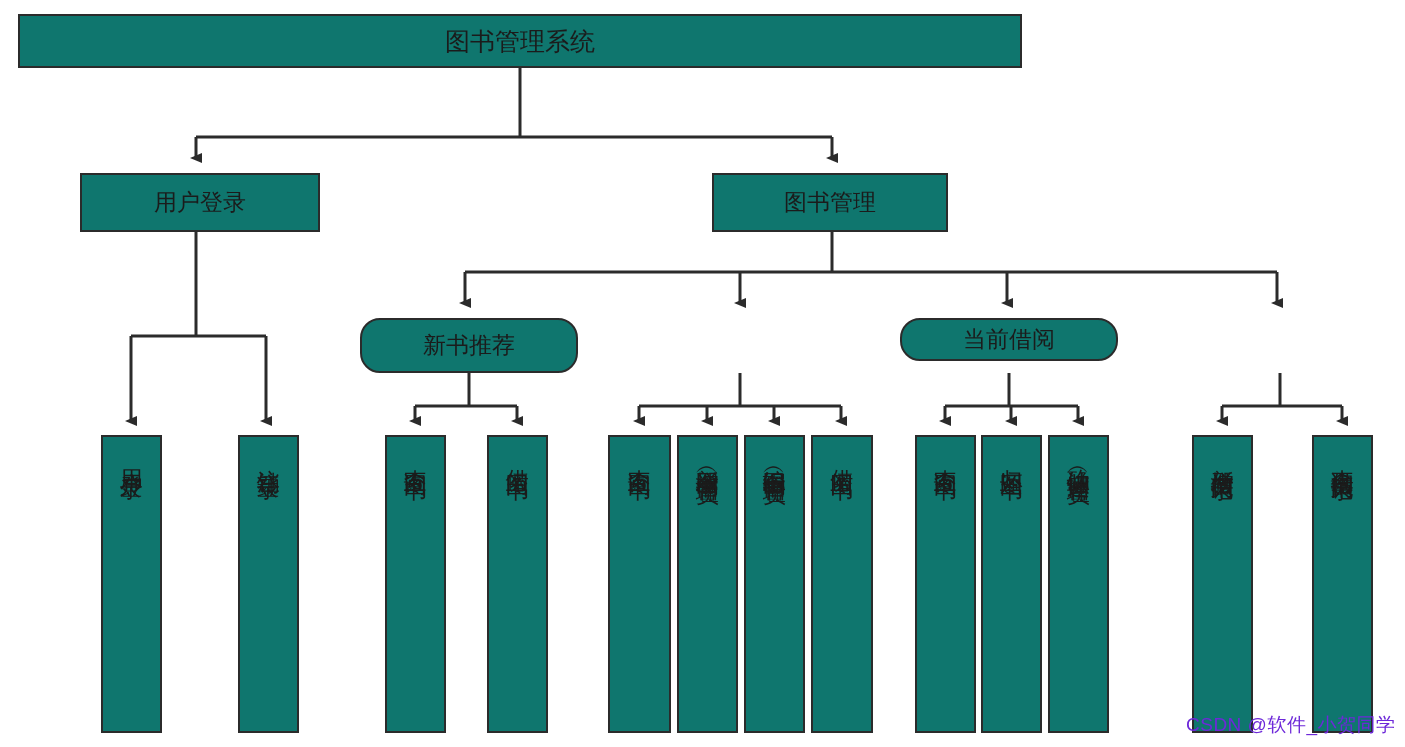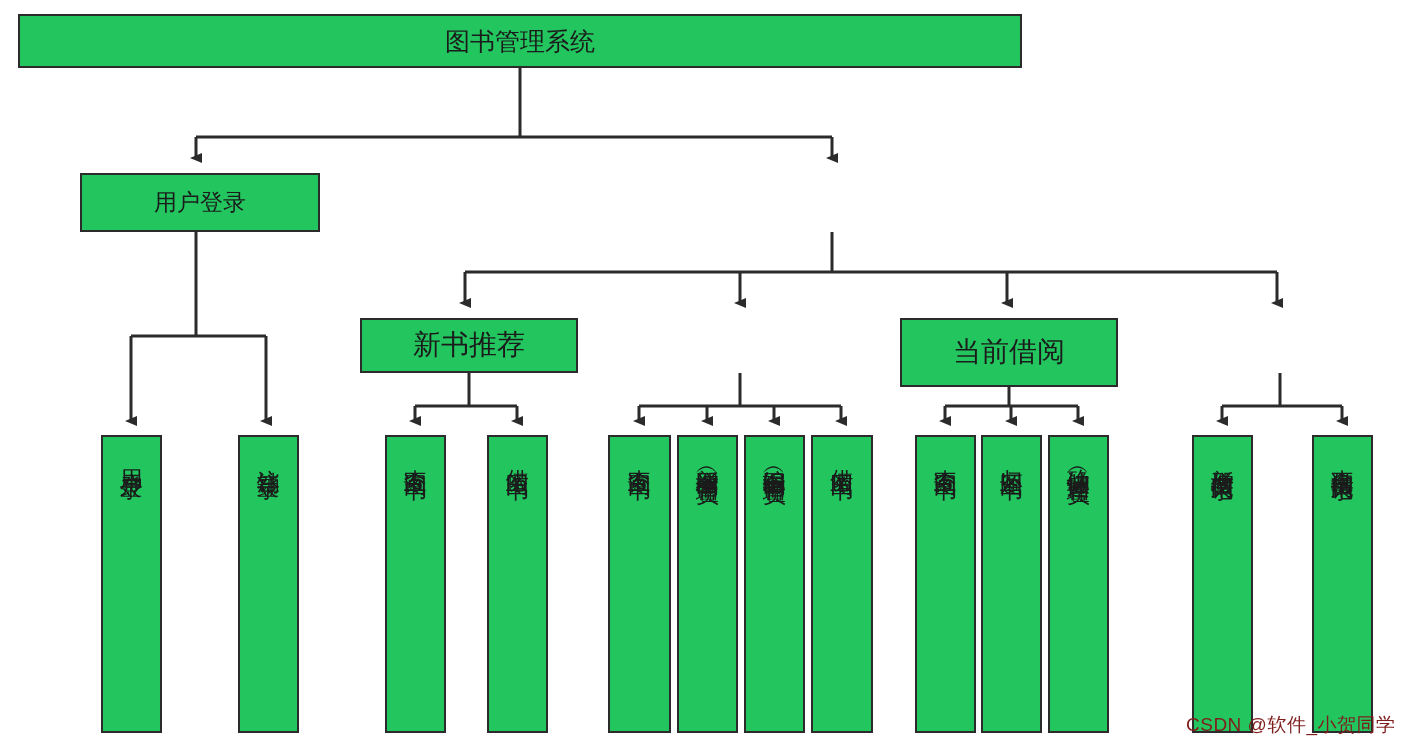--- a/index.html
+++ b/index.html
@@ -22,49 +22,49 @@
     left: 0;
     top: 0;
     width: 1405px;
     height: 747px;
     pointer-events: none;
   }
   .node {
     position: absolute;
     box-sizing: border-box;
     border: 2px solid #2b2b2b;
-    background: #22c55e;
+    background: #0f766e;
     color: #1b1b1b;
     display: flex;
     align-items: center;
     justify-content: center;
     text-align: center;
     line-height: 1.15;
   }
   .node.root     { font-size: 25px; }
   .node.level2   { font-size: 23px; }
-  .node.level3   { font-size: 28px; }
+  .node.level3   { font-size: 23px; border-radius: 20px; }
   .node.leaf     { font-size: 23px; align-items: flex-start; padding-top: 14px; }
 
   
   .vtext {
     writing-mode: vertical-rl;
     text-orientation: upright;
     letter-spacing: 3px;
     white-space: nowrap;
     display: block;
   }
   .leaf.tall .vtext { letter-spacing: 2px; }
 
   .watermark {
     position: absolute;
     left: 1186px;
     top: 712px;
     font-size: 19px;
-    color: #7f1d1d;
+    color: #6d28d9;
     white-space: nowrap;
     letter-spacing: 0.5px;
   }
 </style>
 </head>
 <body>
 
 <div id="canvas">
 
   <svg id="wires" viewBox="0 0 1405 747">
@@ -117,25 +117,28 @@
     </g>
   </svg>
 
   <div class="node root" style="left:18px; top:14px; width:1004px; height:54px;">
     <span>图书管理系统</span>
   </div>
 
   <div class="node level2" style="left:80px; top:173px; width:240px; height:59px;">
     <span>用户登录</span>
   </div>
+  <div class="node level2" style="left:712px; top:173px; width:236px; height:59px;">
+    <span>图书管理</span>
+  </div>
 
   <div class="node level3" style="left:360px; top:318px; width:218px; height:55px;">
     <span>新书推荐</span>
   </div>
-  <div class="node level3" style="left:900px; top:318px; width:218px; height:69px;">
+  <div class="node level3" style="left:900px; top:318px; width:218px; height:43px;">
     <span>当前借阅</span>
   </div>
 
   <div class="node leaf" style="left:101px; top:435px; width:61px; height:298px;">
     <span class="vtext">用户登录</span>
   </div>
   <div class="node leaf" style="left:238px; top:435px; width:61px; height:298px;">
     <span class="vtext">注销登录</span>
   </div>
 

